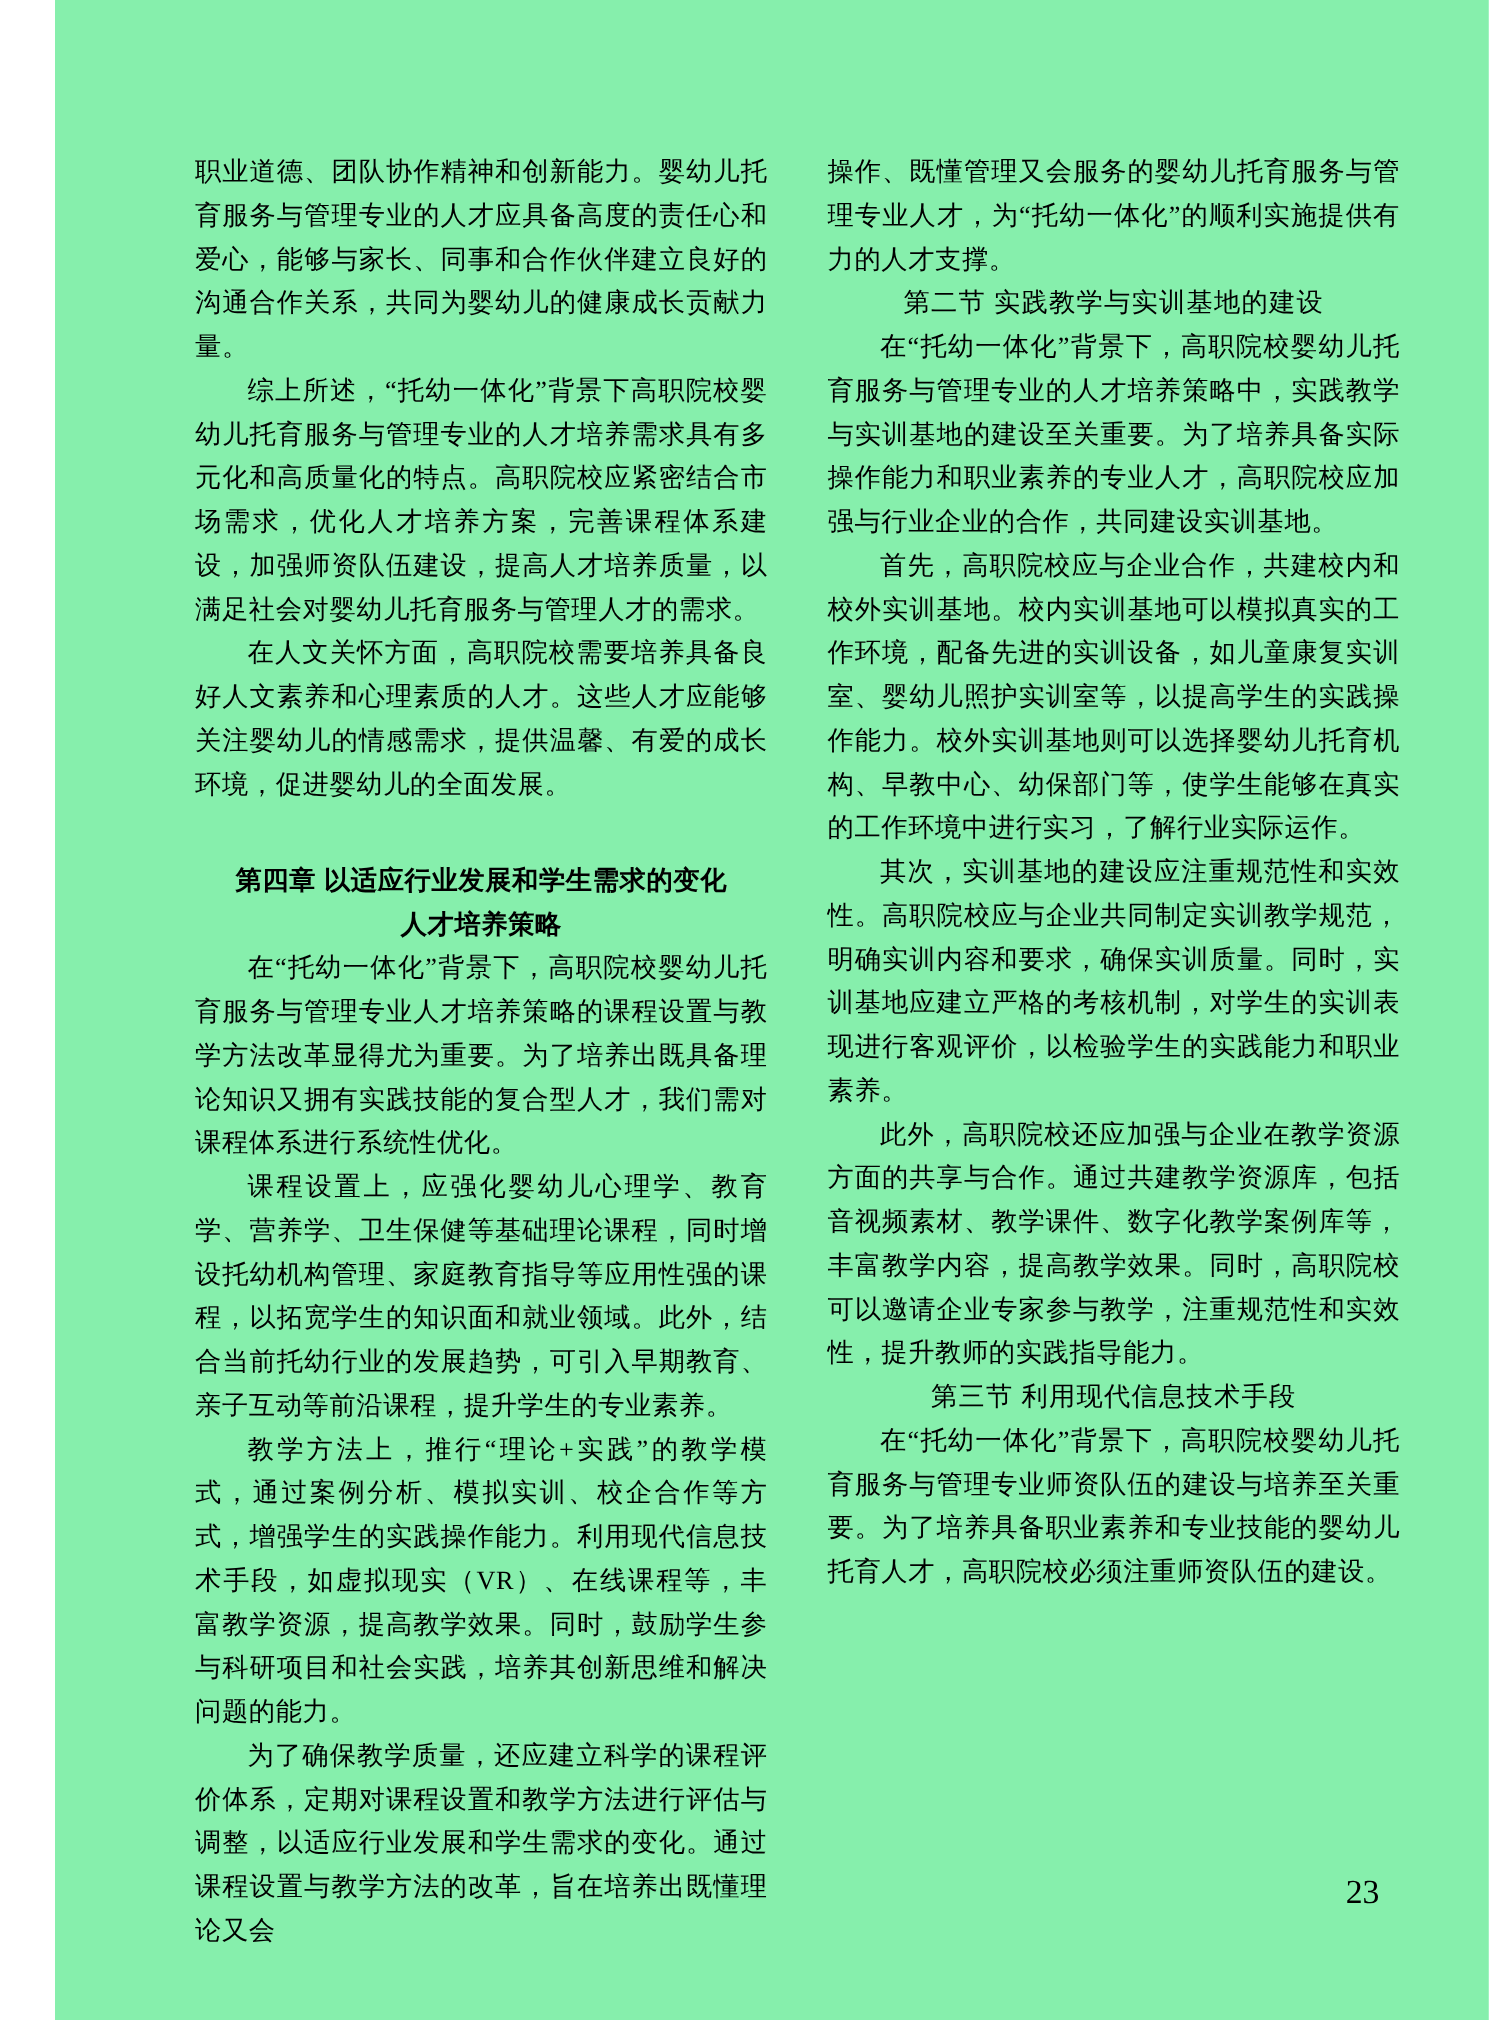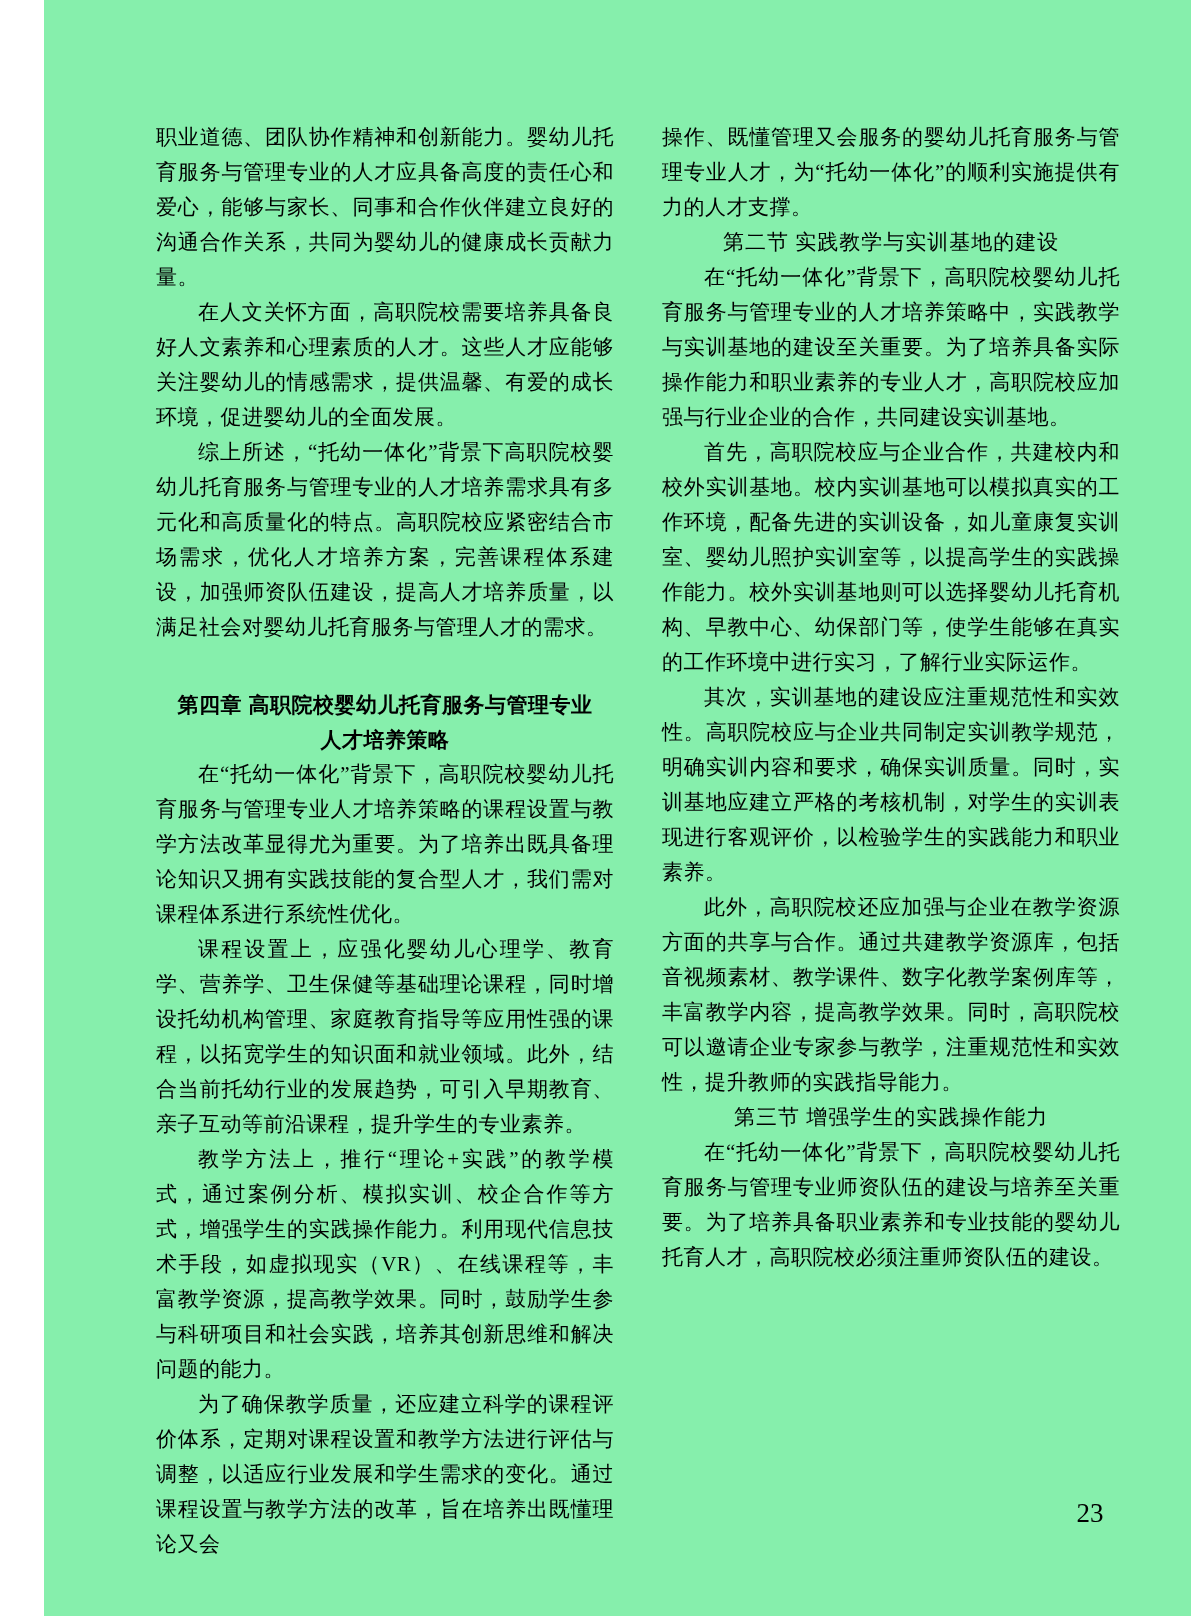--- a/index.html
+++ b/index.html
@@ -58,38 +58,38 @@
     line-height: 35px;
   }
 </style>
 </head>
 <body>
 
 <div class="page">
 
   <div class="col col-left">
     <p class="para">职业道德、团队协作精神和创新能力。婴幼儿托育服务与管理专业的人才应具备高度的责任心和爱心，能够与家长、同事和合作伙伴建立良好的沟通合作关系，共同为婴幼儿的健康成长贡献力量。</p>
+    <p class="para indent">综上所述，“托幼一体化”背景下高职院校婴幼儿托育服务与管理专业的人才培养需求具有多元化和高质量化的特点。高职院校应紧密结合市场需求，优化人才培养方案，完善课程体系建设，加强师资队伍建设，提高人才培养质量，以满足社会对婴幼儿托育服务与管理人才的需求。</p>
     <p class="para indent">在人文关怀方面，高职院校需要培养具备良好人文素养和心理素质的人才。这些人才应能够关注婴幼儿的情感需求，提供温馨、有爱的成长环境，促进婴幼儿的全面发展。</p>
-    <p class="para indent">综上所述，“托幼一体化”背景下高职院校婴幼儿托育服务与管理专业的人才培养需求具有多元化和高质量化的特点。高职院校应紧密结合市场需求，优化人才培养方案，完善课程体系建设，加强师资队伍建设，提高人才培养质量，以满足社会对婴幼儿托育服务与管理人才的需求。</p>
     <div class="heading-chapter">
-      <div>第四章 高职院校婴幼儿托育服务与管理专业</div>
+      <div>第四章 以适应行业发展和学生需求的变化</div>
       <div>人才培养策略</div>
     </div>
     <p class="para indent">在“托幼一体化”背景下，高职院校婴幼儿托育服务与管理专业人才培养策略的课程设置与教学方法改革显得尤为重要。为了培养出既具备理论知识又拥有实践技能的复合型人才，我们需对课程体系进行系统性优化。</p>
     <p class="para indent">课程设置上，应强化婴幼儿心理学、教育学、营养学、卫生保健等基础理论课程，同时增设托幼机构管理、家庭教育指导等应用性强的课程，以拓宽学生的知识面和就业领域。此外，结合当前托幼行业的发展趋势，可引入早期教育、亲子互动等前沿课程，提升学生的专业素养。</p>
     <p class="para indent">教学方法上，推行“理论+实践”的教学模式，通过案例分析、模拟实训、校企合作等方式，增强学生的实践操作能力。利用现代信息技术手段，如虚拟现实（VR）、在线课程等，丰富教学资源，提高教学效果。同时，鼓励学生参与科研项目和社会实践，培养其创新思维和解决问题的能力。</p>
     <p class="para indent">为了确保教学质量，还应建立科学的课程评价体系，定期对课程设置和教学方法进行评估与调整，以适应行业发展和学生需求的变化。通过课程设置与教学方法的改革，旨在培养出既懂理论又会</p>
   </div>
 
   <div class="col col-right">
     <p class="para">操作、既懂管理又会服务的婴幼儿托育服务与管理专业人才，为“托幼一体化”的顺利实施提供有力的人才支撑。</p>
     <div class="heading-section">第二节 实践教学与实训基地的建设</div>
     <p class="para indent">在“托幼一体化”背景下，高职院校婴幼儿托育服务与管理专业的人才培养策略中，实践教学与实训基地的建设至关重要。为了培养具备实际操作能力和职业素养的专业人才，高职院校应加强与行业企业的合作，共同建设实训基地。</p>
     <p class="para indent">首先，高职院校应与企业合作，共建校内和校外实训基地。校内实训基地可以模拟真实的工作环境，配备先进的实训设备，如儿童康复实训室、婴幼儿照护实训室等，以提高学生的实践操作能力。校外实训基地则可以选择婴幼儿托育机构、早教中心、幼保部门等，使学生能够在真实的工作环境中进行实习，了解行业实际运作。</p>
     <p class="para indent">其次，实训基地的建设应注重规范性和实效性。高职院校应与企业共同制定实训教学规范，明确实训内容和要求，确保实训质量。同时，实训基地应建立严格的考核机制，对学生的实训表现进行客观评价，以检验学生的实践能力和职业素养。</p>
     <p class="para indent">此外，高职院校还应加强与企业在教学资源方面的共享与合作。通过共建教学资源库，包括音视频素材、教学课件、数字化教学案例库等，丰富教学内容，提高教学效果。同时，高职院校可以邀请企业专家参与教学，注重规范性和实效性，提升教师的实践指导能力。</p>
-    <div class="heading-section">第三节 增强学生的实践操作能力</div>
+    <div class="heading-section">第三节 利用现代信息技术手段</div>
     <p class="para indent">在“托幼一体化”背景下，高职院校婴幼儿托育服务与管理专业师资队伍的建设与培养至关重要。为了培养具备职业素养和专业技能的婴幼儿托育人才，高职院校必须注重师资队伍的建设。</p>
   </div>
 
   <div class="page-number">23</div>
 
 </div>
 
 </body></html>

